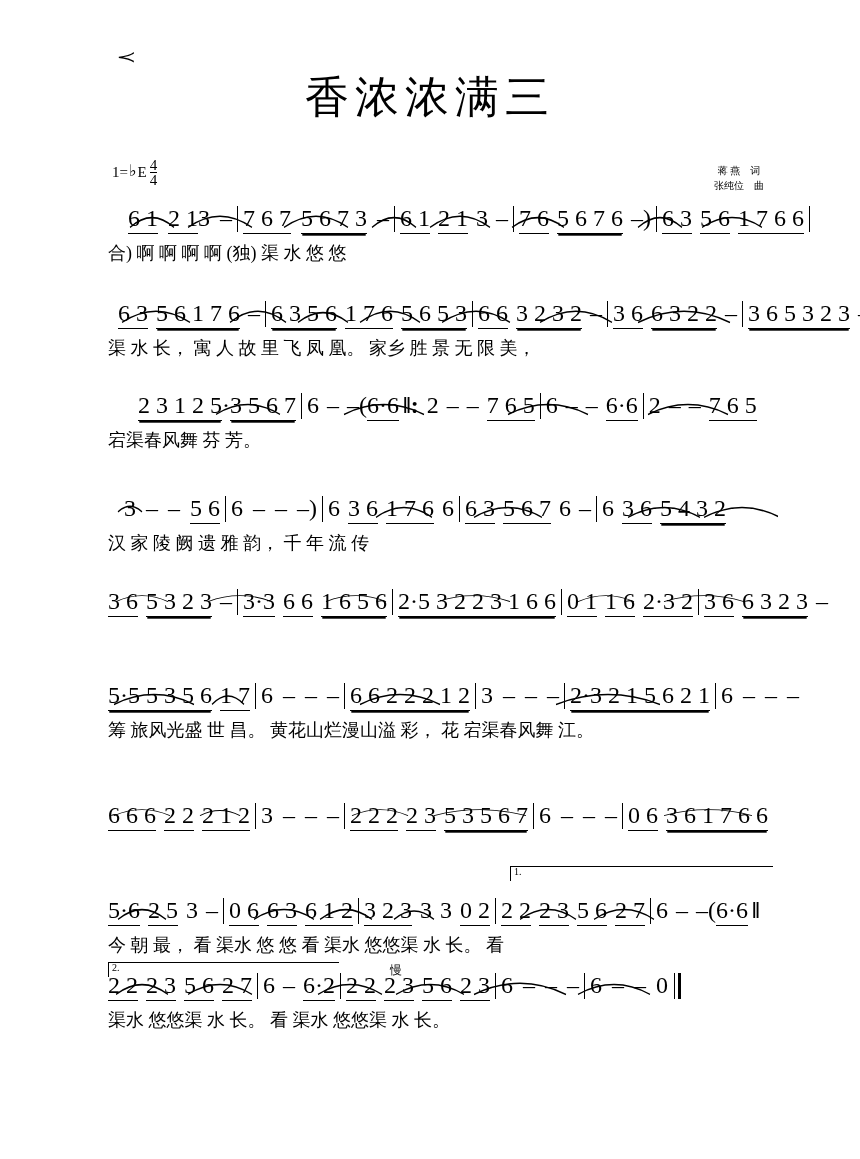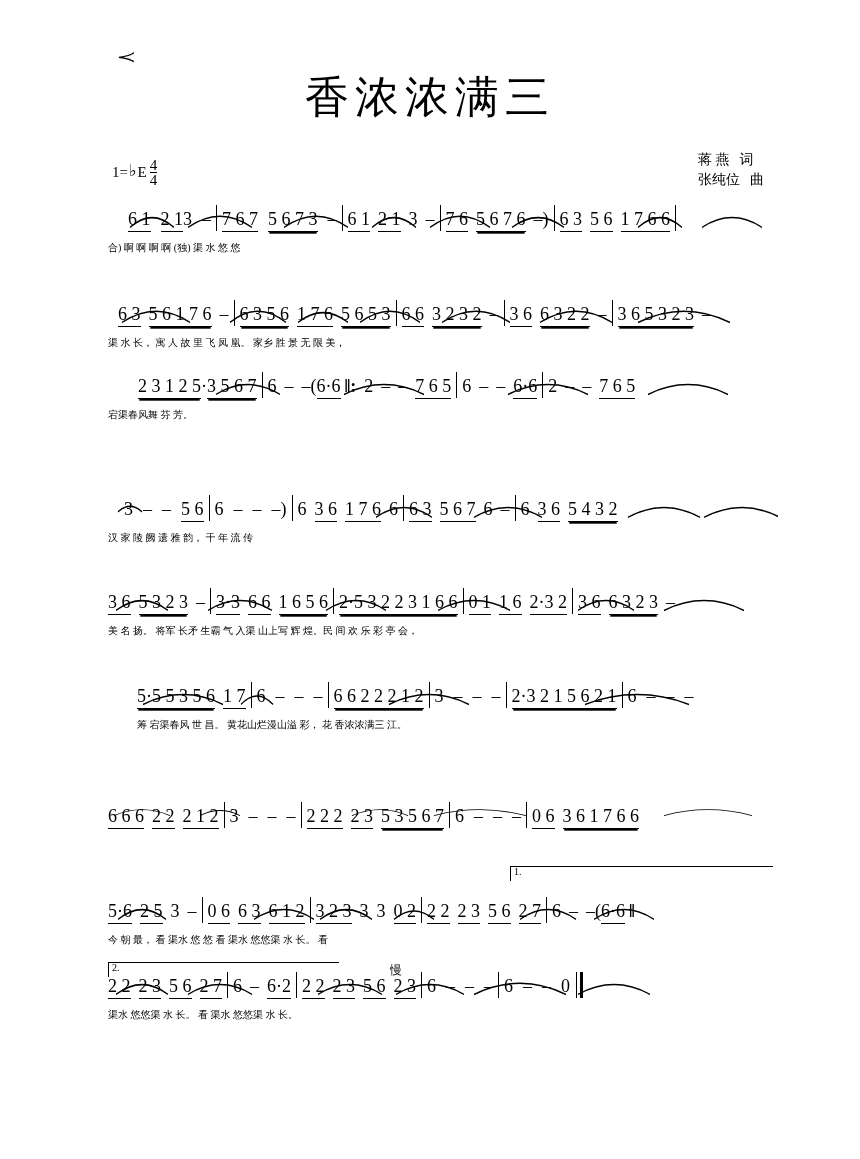--- a/index.html
+++ b/index.html
@@ -62,44 +62,44 @@
     font-size: 15px;
     margin-left: 2px;
   }
   .meter .num { display: block; }
   .meter .den { display: block; border-top: 1px solid #000; }
 
   
   .credits {
     position: absolute;
     right: 96px;
-    top: 150px;
-    font-size: 14px;
+    top: 164px;
+    font-size: 10px;
     line-height: 1.45;
-    text-align: left;
+    text-align: center;
   }
   .credits div span.sp { display: inline-block; width: 10px; }
 
   
   .row {
     position: absolute;
     left: 108px;
     width: 670px;
   }
   .notes {
     position: relative;
-    font-size: 18px;
+    font-size: 24px;
     letter-spacing: 0px;
     white-space: nowrap;
     height: 34px;
     font-family: "Liberation Serif", "DejaVu Serif", serif;
   }
   .lyrics {
     position: relative;
-    font-size: 10px;
+    font-size: 18px;
     white-space: nowrap;
     height: 20px;
     margin-top: 2px;
   }
   .notes span, .lyrics span { display: inline-block; }
 
   
   .u1 { border-bottom: 1.3px solid #000; padding-bottom: 1px; }
   .u2 { border-bottom: 1.3px solid #000; box-shadow: 0 3px 0 -1.3px #000; padding-bottom: 1px; }
   .bar { display: inline-block; width: 1px; background: #000; height: 26px; vertical-align: -6px; margin: 0 5px; }
@@ -192,21 +192,21 @@
       <path d="M334,16 Q368,0 402,16" fill="none" stroke="#000" stroke-width="1.1"></path>
       <path d="M432,16 Q468,0 504,16" fill="none" stroke="#000" stroke-width="1.1"></path>
       <path d="M530,16 Q576,0 622,16" fill="none" stroke="#000" stroke-width="1.1"></path>
     </svg>
     <div class="notes">
       <span class="sp10"></span><span class="u1">6 3</span><span class="sp8"></span><span class="u2">5 6 1 7 6</span><span class="sp8"></span><span>–</span><span class="bar"></span><span class="u2">6 3 5 6</span><span class="sp8"></span><span class="u1">1 7 6</span><span class="sp8"></span><span class="u2">5 6 5 3</span><span class="bar"></span><span class="u1">6 6</span><span class="sp8"></span><span class="u2">3 2 3 2</span><span class="sp8"></span><span>–</span><span class="bar"></span><span class="u1">3 6</span><span class="sp8"></span><span class="u2">6 3 2 2</span><span class="sp8"></span><span>–</span><span class="bar"></span><span class="u2">3 6 5 3 2 3</span><span class="sp8"></span><span>–</span>
     </div>
     <div class="lyrics">渠 水 长，  寓  人  故 里 飞 凤 凰。 家乡 胜 景   无 限 美，</div>
   </div>
 
-  <div class="row" style="top:372px;">
+  <div class="row" style="top:392px;">
     <svg class="slurs" viewBox="0 0 670 40" preserveAspectRatio="none">
       <path d="M108,16 Q140,2 172,16" fill="none" stroke="#000" stroke-width="1.1"></path>
       <path d="M236,16 Q276,2 316,16" fill="none" stroke="#000" stroke-width="1.1"></path>
       <path d="M400,16 Q440,2 480,16" fill="none" stroke="#000" stroke-width="1.1"></path>
       <path d="M540,16 Q580,2 620,16" fill="none" stroke="#000" stroke-width="1.1"></path>
     </svg>
     <div class="notes">
       <span class="sp30"></span><span class="u2">2 3 1 2 5</span><span>·</span><span class="u2">3 5 6 7</span><span class="bar"></span><span>6</span><span class="sp8"></span><span>–</span><span class="sp8"></span><span>–</span><span>(</span><span class="u1">6·6</span><span class="sp4"></span><span style="font-weight:bold;">‖:</span><span class="sp8"></span><span>2</span><span class="sp8"></span><span>–</span><span class="sp8"></span><span>–</span><span class="sp8"></span><span class="u1">7 6 5</span><span class="bar"></span><span>6</span><span class="sp8"></span><span>–</span><span class="sp8"></span><span>–</span><span class="sp8"></span><span class="u1">6·6</span><span class="bar"></span><span>2</span><span class="sp8"></span><span>–</span><span class="sp8"></span><span>–</span><span class="sp8"></span><span class="u1">7 6 5</span>
     </div>
     <div class="lyrics">宕渠春风舞  芬  芳。</div>
@@ -231,34 +231,33 @@
       <path d="M8,16 Q34,2 60,16" fill="none" stroke="#000" stroke-width="1.1"></path>
       <path d="M100,16 Q132,2 164,16" fill="none" stroke="#000" stroke-width="1.1"></path>
       <path d="M218,16 Q248,2 278,16" fill="none" stroke="#000" stroke-width="1.1"></path>
       <path d="M330,16 Q366,2 402,16" fill="none" stroke="#000" stroke-width="1.1"></path>
       <path d="M470,16 Q498,2 526,16" fill="none" stroke="#000" stroke-width="1.1"></path>
       <path d="M556,16 Q596,2 636,16" fill="none" stroke="#000" stroke-width="1.1"></path>
     </svg>
     <div class="notes">
       <span class="u1">3 6</span><span class="sp8"></span><span class="u2">5 3 2 3</span><span class="sp8"></span><span>–</span><span class="bar"></span><span class="u1">3·3</span><span class="sp8"></span><span class="u1">6 6</span><span class="sp8"></span><span class="u2">1 6 5 6</span><span class="bar"></span><span class="u2">2·5 3 2 2 3 1 6 6</span><span class="bar"></span><span class="u1">0 1</span><span class="sp8"></span><span class="u1">1 6</span><span class="sp8"></span><span class="u1">2·3 2</span><span class="bar"></span><span class="u1">3 6</span><span class="sp8"></span><span class="u2">6 3 2 3</span><span class="sp8"></span><span>–</span>
     </div>
-    <div class="lyrics">美 名 扬。 将军 长矛 生霸 气 入渠 山上写 辉 煌。民 间  欢 乐 彩 亭 会，</div>
-  </div>
-
-  <div class="row" style="top:682px;margin-left:29px;">
+  </div>
+
+  <div class="row" style="top:682px;">
     <svg class="slurs" viewBox="0 0 670 40" preserveAspectRatio="none">
       <path d="M6,16 Q46,2 86,16" fill="none" stroke="#000" stroke-width="1.1"></path>
       <path d="M104,16 Q120,4 136,16" fill="none" stroke="#000" stroke-width="1.1"></path>
       <path d="M252,16 Q292,2 332,16" fill="none" stroke="#000" stroke-width="1.1"></path>
       <path d="M448,16 Q500,2 552,16" fill="none" stroke="#000" stroke-width="1.1"></path>
     </svg>
     <div class="notes">
       <span class="u2">5·5 5 3 5 6</span><span class="sp8"></span><span class="u1">1 7</span><span class="bar"></span><span>6</span><span class="sp10"></span><span>–</span><span class="sp10"></span><span>–</span><span class="sp10"></span><span>–</span><span class="bar"></span><span class="u2">6 6 2 2 2 1 2</span><span class="bar"></span><span>3</span><span class="sp10"></span><span>–</span><span class="sp10"></span><span>–</span><span class="sp10"></span><span>–</span><span class="bar"></span><span class="u2">2·3 2 1 5 6 2 1</span><span class="bar"></span><span>6</span><span class="sp10"></span><span>–</span><span class="sp10"></span><span>–</span><span class="sp10"></span><span>–</span>
     </div>
-    <div class="lyrics">筹 宕渠春风  世  昌。    黄花山烂漫山溢 彩，     花 香浓浓满三  江。</div>
+    <div class="lyrics">筹 旅风光盛  世  昌。    黄花山烂漫山溢 彩，     花 宕渠春风舞  江。</div>
   </div>
 
   <div class="row" style="top:778px;margin-top:24px;">
     <svg class="slurs" viewBox="0 0 670 40" preserveAspectRatio="none">
       <path d="M6,16 Q34,2 62,16" fill="none" stroke="#000" stroke-width="1.1"></path>
       <path d="M92,16 Q112,4 132,16" fill="none" stroke="#000" stroke-width="1.1"></path>
       <path d="M244,16 Q272,2 300,16" fill="none" stroke="#000" stroke-width="1.1"></path>
       <path d="M326,16 Q372,2 418,16" fill="none" stroke="#000" stroke-width="1.1"></path>
       <path d="M556,16 Q600,2 644,16" fill="none" stroke="#000" stroke-width="1.1"></path>
     </svg>

